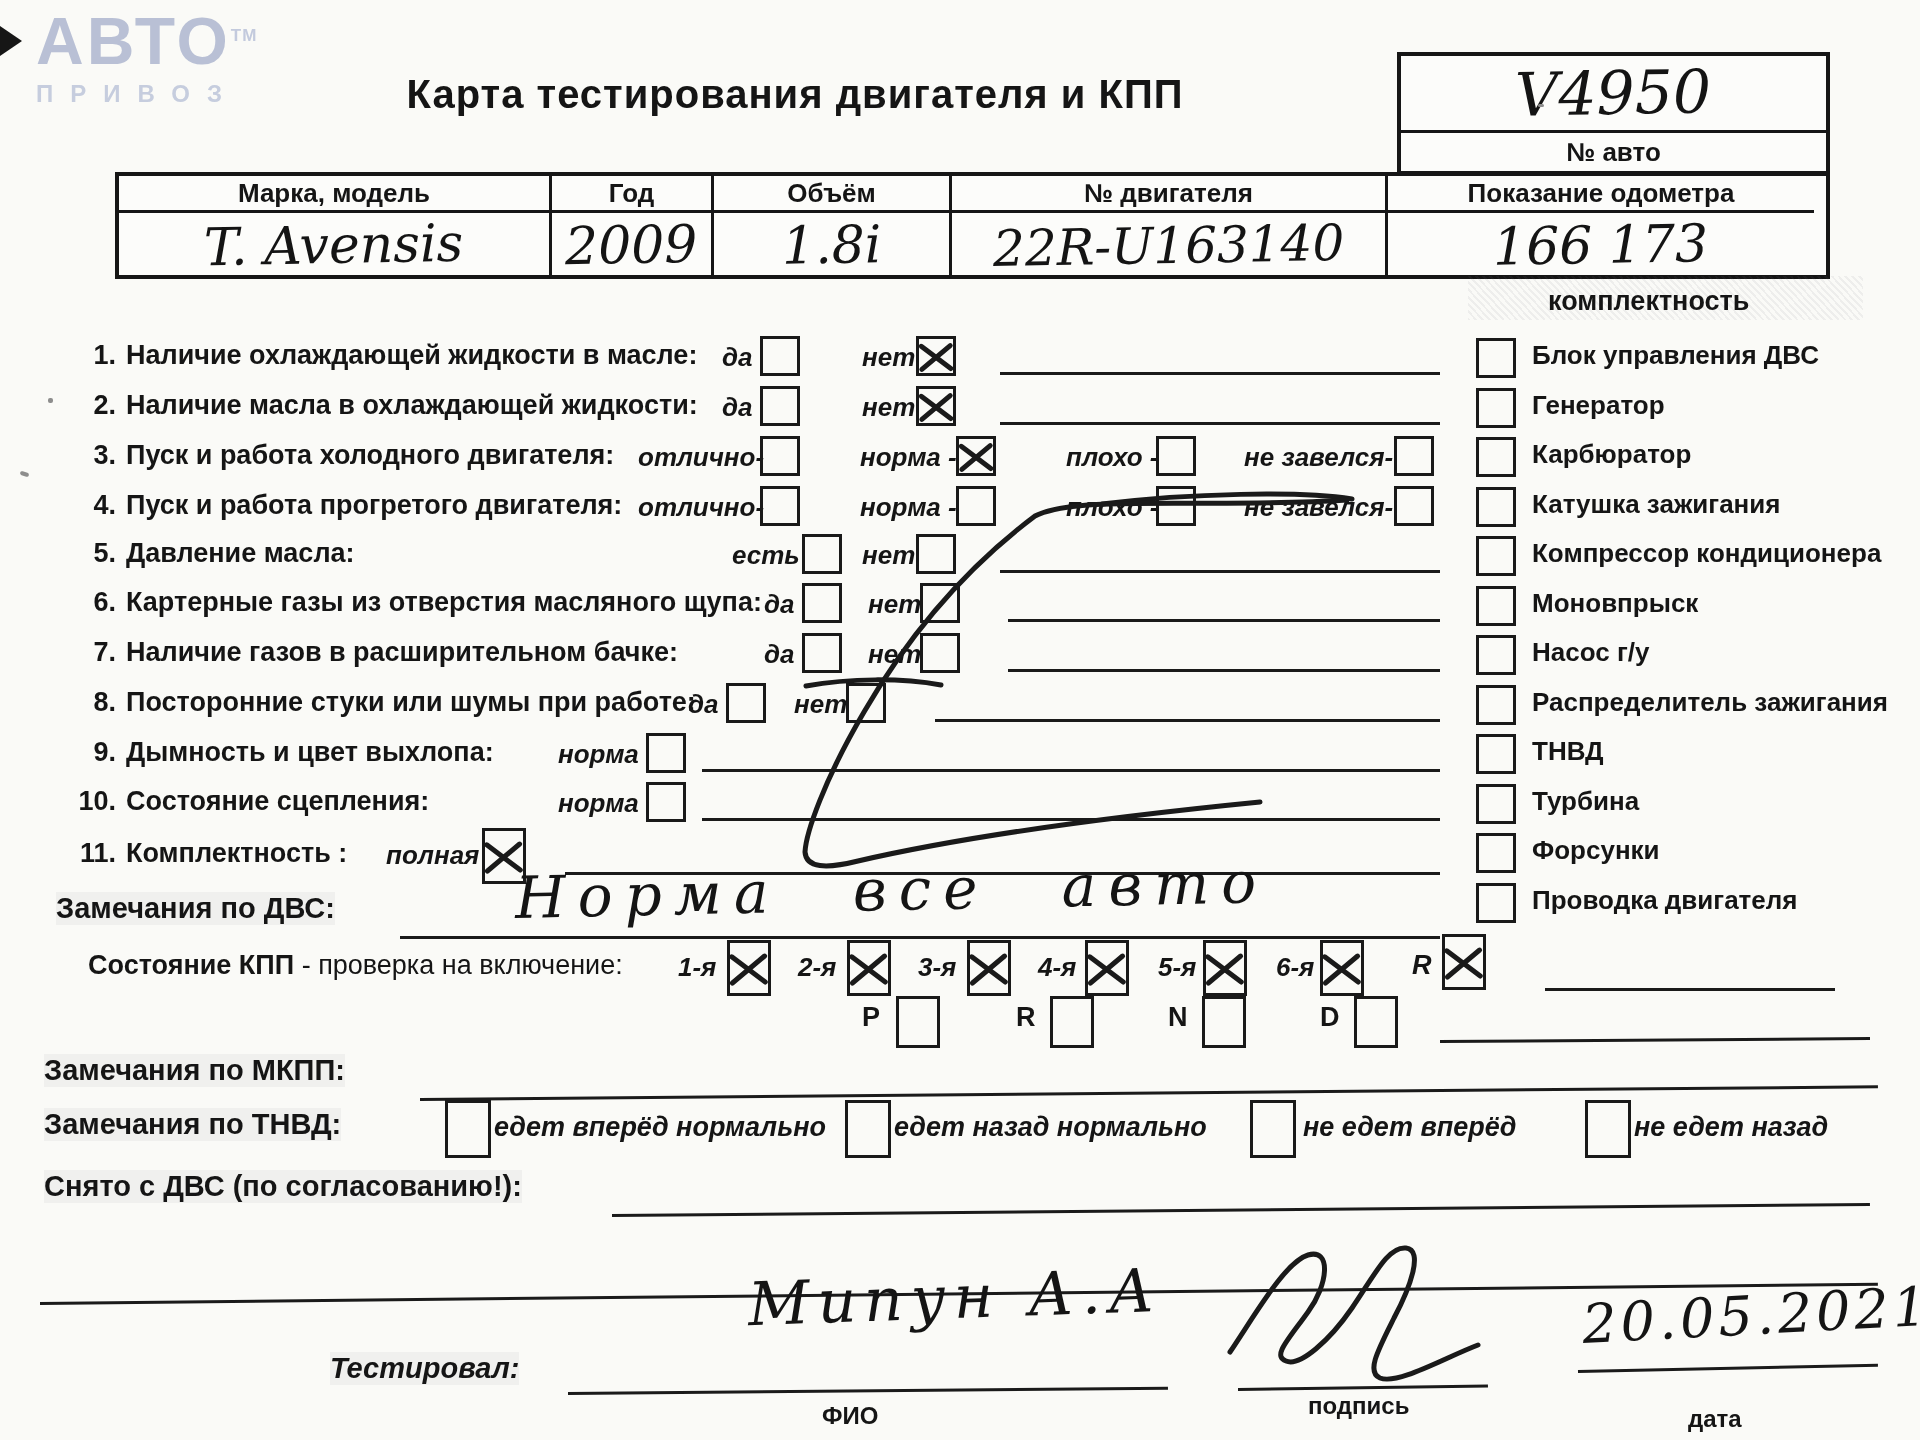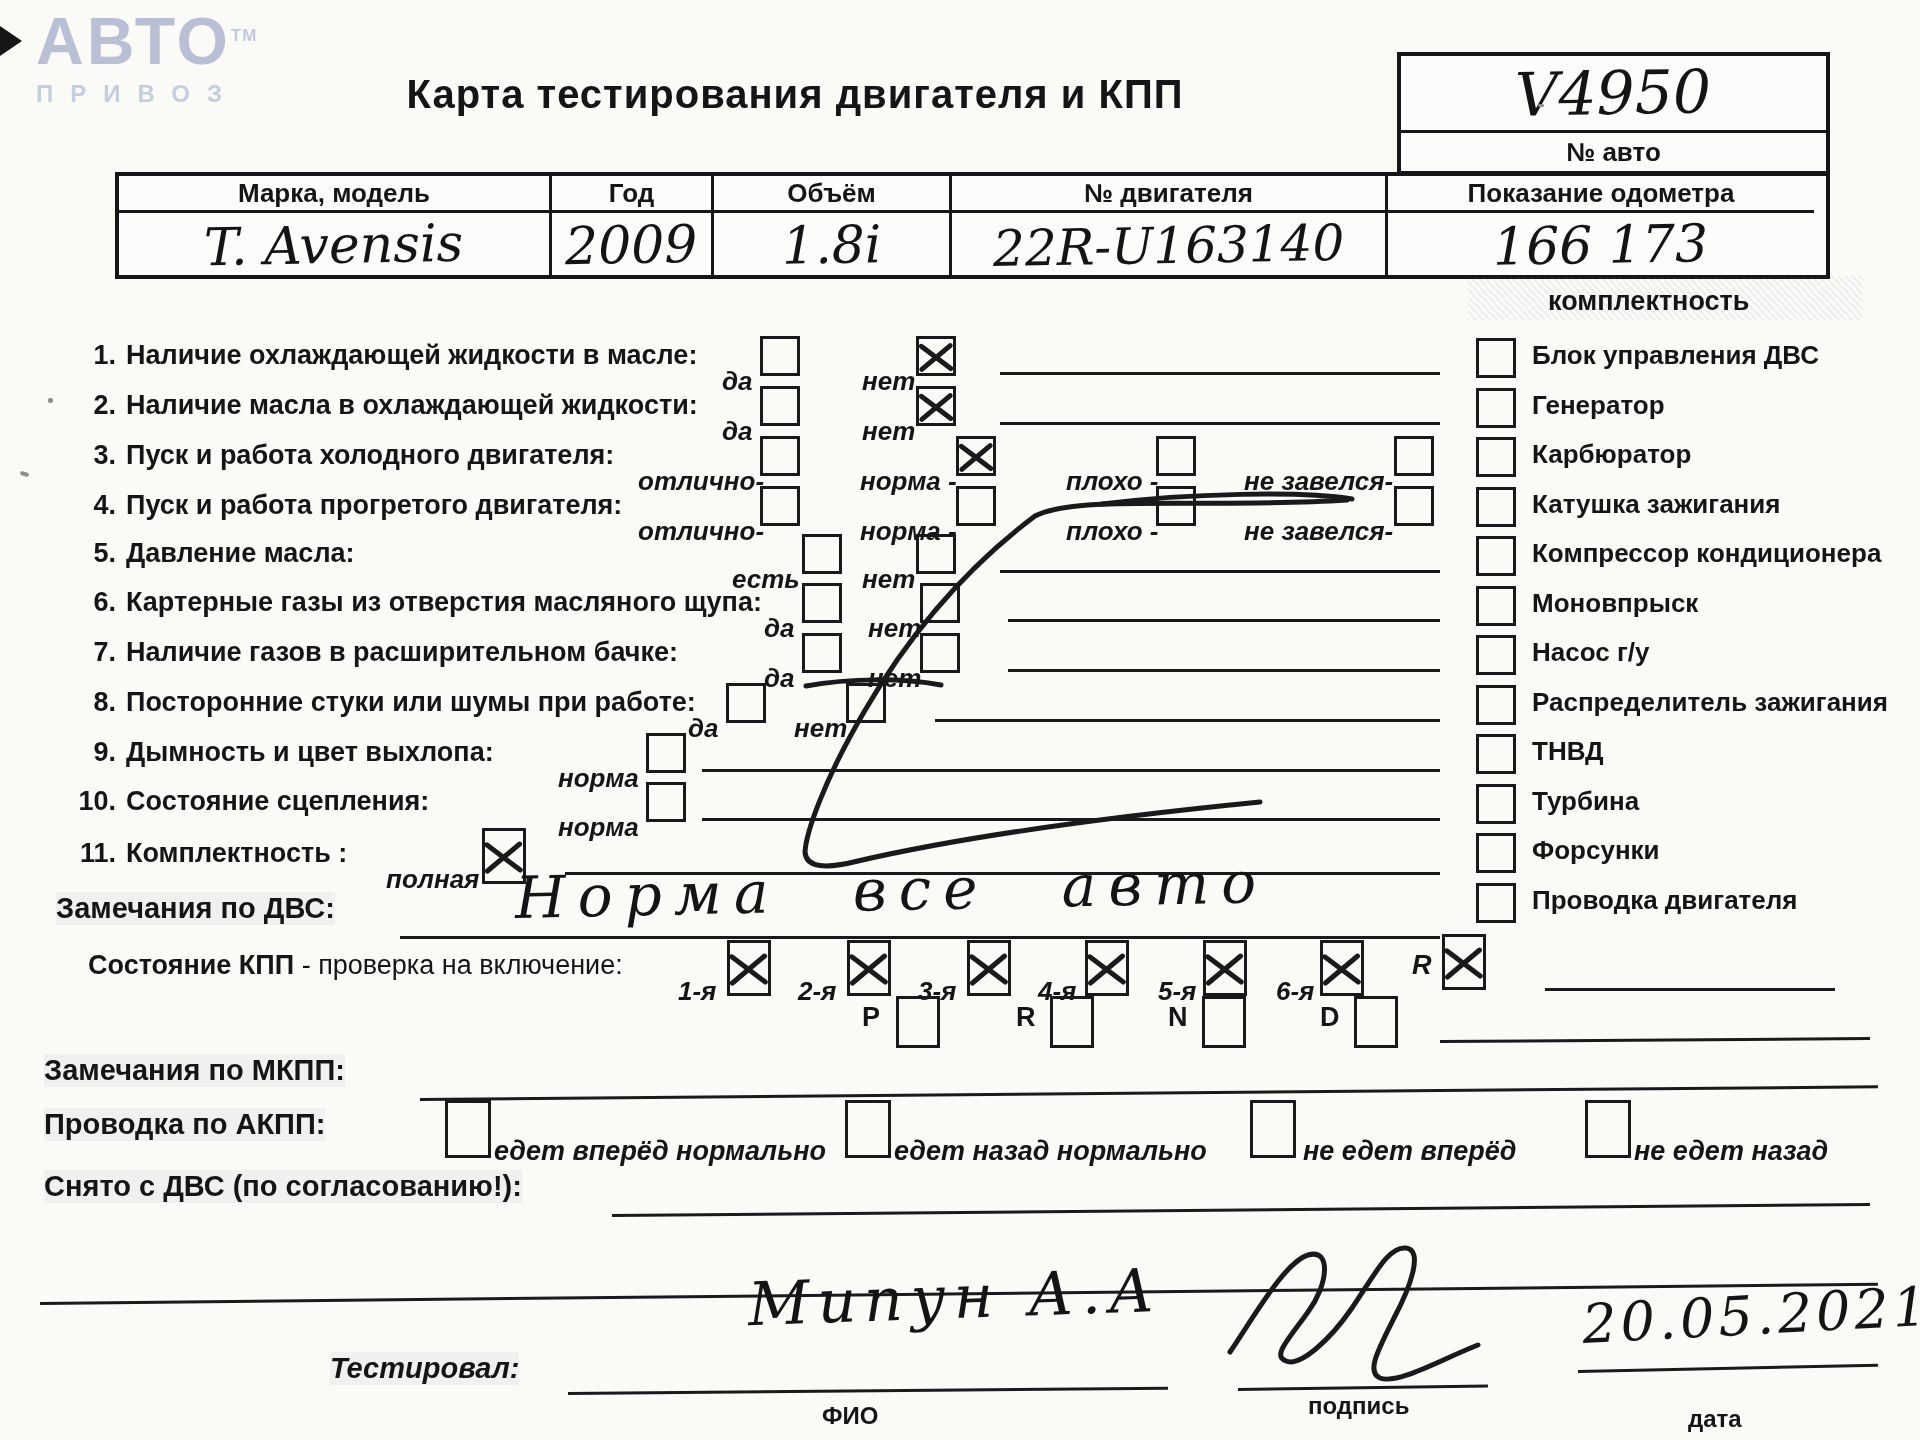--- a/index.html
+++ b/index.html
@@ -24,21 +24,21 @@
   .vcol + .vcol{border-left:3px solid #161616;}
   .vhead{height:34px;border-bottom:3px solid #161616;display:flex;align-items:center;justify-content:center;
          font-weight:bold;font-size:26px;}
   .vval{height:62px;display:flex;align-items:flex-end;justify-content:center;overflow:visible;}
   .hww{font-family:"DejaVu Serif",serif;font-style:italic;font-size:48px;color:#141414;white-space:nowrap;transform:rotate(-1deg);}
   .hw{position:absolute;font-family:"DejaVu Serif",serif;font-style:italic;color:#141414;white-space:nowrap;}
   
   .num{position:absolute;left:64px;width:52px;text-align:right;font-weight:bold;font-size:27px;}
   .lbl{position:absolute;font-weight:bold;font-size:27px;white-space:nowrap;}
   .blbl{position:absolute;font-weight:bold;font-size:29px;white-space:nowrap;background:rgba(120,120,130,0.07);}
-  .opt{position:absolute;font-style:italic;font-weight:bold;font-size:26px;white-space:nowrap;margin-top:24px;}
+  .opt{position:absolute;font-style:italic;font-weight:bold;font-size:26px;white-space:nowrap;}
   .glbl{position:absolute;font-weight:bold;font-size:27px;}
   .cb{position:absolute;width:34px;height:34px;border:3px solid #191919;box-sizing:content-box;background:transparent;}
   .cb.tall{width:38px;height:50px;}
   .cb.mid{width:38px;height:46px;}
   .cb.big{width:40px;height:52px;}
   .xm{display:none;position:absolute;left:0;top:0;width:100%;height:100%;}
   .cb.checked .xm{display:block;}
   .xm::before,.xm::after{content:"";position:absolute;left:-12%;top:47%;width:124%;height:5px;background:#1a1a1a;border-radius:3px;}
   .xm::before{transform:rotate(37deg);}
   .xm::after{transform:rotate(-40deg);}
@@ -268,21 +268,21 @@
   <div class="cb mid" style="left:1050px;top:996px"></div>
   <div class="glbl" style="left:1168px;top:1002px">N</div>
   <div class="cb mid" style="left:1202px;top:996px"></div>
   <div class="glbl" style="left:1320px;top:1002px">D</div>
   <div class="cb mid" style="left:1354px;top:996px"></div>
   <div class="line" style="left:1440px;top:1040px;width:430px;transform:rotate(-0.4deg)"></div>
 
   <div class="blbl" style="left:44px;top:1054px">Замечания по МКПП:</div>
   <div class="line" style="left:420px;top:1098px;width:1458px;transform:rotate(-0.5deg)"></div>
 
-  <div class="blbl" style="left:44px;top:1108px">Проводка по АКПП:</div>
+  <div class="blbl" style="left:44px;top:1108px">Замечания по ТНВД:</div>
   <div class="cb big" style="left:445px;top:1100px"></div>
   <div class="opt" style="left:494px;top:1112px;font-size:27px">едет вперёд нормально</div>
   <div class="cb big" style="left:845px;top:1100px"></div>
   <div class="opt" style="left:894px;top:1112px;font-size:27px">едет назад нормально</div>
   <div class="cb big" style="left:1250px;top:1100px"></div>
   <div class="opt" style="left:1303px;top:1112px;font-size:27px">не едет вперёд</div>
   <div class="cb big" style="left:1585px;top:1100px"></div>
   <div class="opt" style="left:1634px;top:1112px;font-size:27px">не едет назад</div>
 
   <div class="blbl" style="left:44px;top:1170px">Снято с ДВС (по согласованию!):</div>

